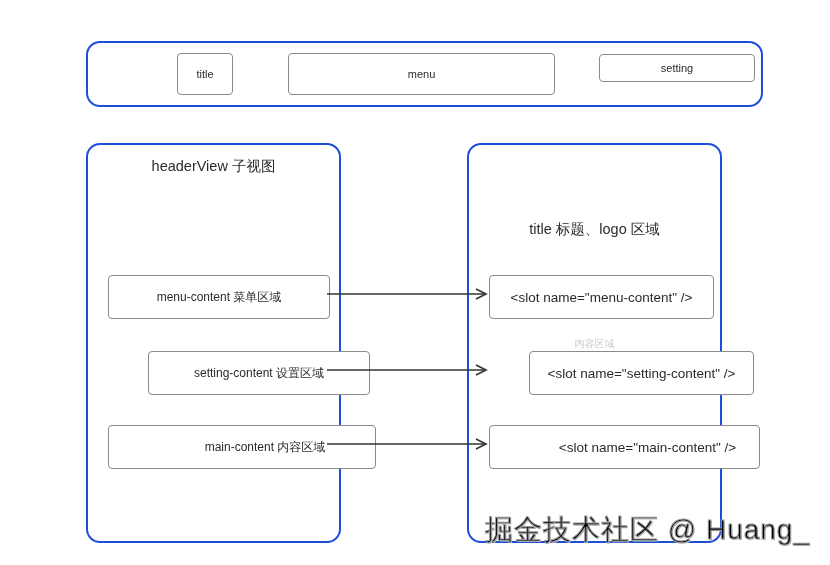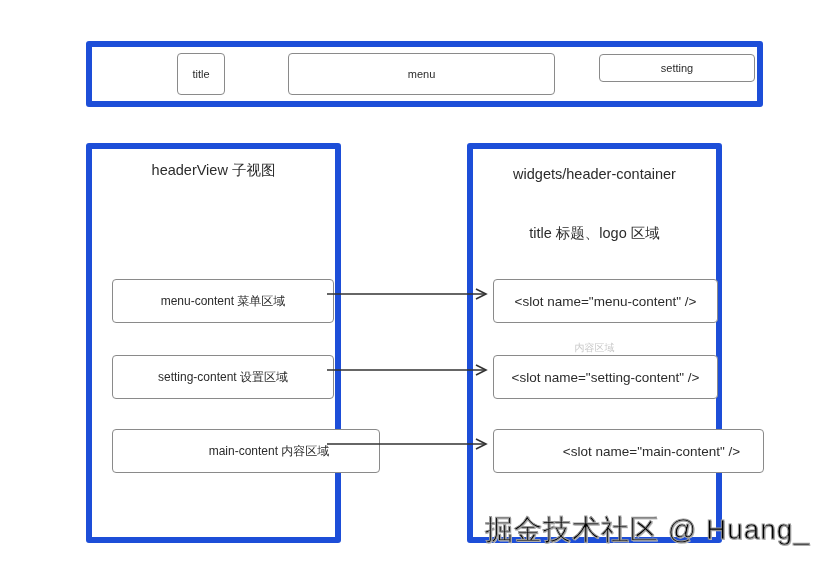--- a/index.html
+++ b/index.html
@@ -5,56 +5,56 @@
   html,body{margin:0;padding:0;}
   body{
     width:830px;height:565px;position:relative;overflow:hidden;
     background:#ffffff;
     font-family:"Liberation Sans","DejaVu Sans",sans-serif;
     color:#2b2b2b;
   }
   .abs{position:absolute;box-sizing:border-box;}
   
   .container{
-    border:6px solid #1d4ed8;border-radius:3px;background:#ffffff;
+    border:2px solid #1d4ed8;border-radius:14px;background:#ffffff;
   }
   
   .inner-box{
     border:1.5px solid #8a8a8a;border-radius:4px;background:#ffffff;
     display:flex;align-items:center;justify-content:center;
     font-size:12px;color:#2b2b2b;text-align:center;
   }
   .top-container{left:86px;top:41px;width:677px;height:66px;}
   .page-label{
     left:103px;top:41px;height:66px;width:70px;
     display:flex;align-items:center;
     font-size:21px;letter-spacing:1px;color:#1f1f1f;
   }
-  .title-box{left:177px;top:53px;width:48px;height:42px;font-size:11px;}
+  .title-box{left:177px;top:53px;width:56px;height:42px;font-size:11px;}
   .menu-box{left:288px;top:53px;width:267px;height:42px;font-size:11px;justify-content:center;}
   .setting-box{left:599px;top:54px;width:156px;height:28px;font-size:11px;}
 
   .left-panel{left:86px;top:143px;width:255px;height:400px;}
   .right-panel{left:467px;top:143px;width:255px;height:400px;}
   .panel-title{
     position:absolute;left:0;right:0;top:12px;text-align:center;
     font-size:14.5px;color:#2b2b2b;
   }
   .right-panel .panel-title{top:17px;}
   .panel-subtitle{
     position:absolute;left:0;right:0;top:75px;text-align:center;
     font-size:14.5px;color:#2b2b2b;
   }
   .hint-text{
     position:absolute;left:0;right:0;top:192px;text-align:center;
     font-size:10px;color:#c9c9c9;
   }
   .row-box{position:absolute;left:20px;width:220px;height:42px;}
   .row-1{top:130px;align-items:center;}
-  .row-2{top:206px;}
+  .row-2{top:206px;margin-left:40px;}
   .row-3{top:280px;padding-left:46px;}
   .slot-box{left:20px;width:223px;font-size:13.5px;white-space:nowrap;}
 
   .arrow{position:absolute;left:327px;width:161px;height:14px;}
 
   .watermark{
     position:absolute;right:20px;top:511px;
     font-size:28px;font-weight:normal;letter-spacing:1px;
     color:#000000;
     -webkit-text-stroke:1px #9b9b9b;
@@ -86,21 +86,20 @@
   </div>
   <div class="inner-box row-box row-2">
     <span>setting-content 设置区域</span>
   </div>
   <div class="inner-box row-box row-3">
     <span>main-content 内容区域</span>
   </div>
 </div>
 
 <div class="abs container right-panel">
-  <div class="panel-title">widgets/header-container</div>
   <div class="panel-subtitle">title 标题、logo 区域</div>
   <div class="hint-text">内容区域</div>
   <div class="inner-box row-box row-1 slot-box">
     <span>&lt;slot name="menu-content" /&gt;</span>
   </div>
   <div class="inner-box row-box row-2 slot-box">
     <span>&lt;slot name="setting-content" /&gt;</span>
   </div>
   <div class="inner-box row-box row-3 slot-box">
     <span>&lt;slot name="main-content" /&gt;</span>

